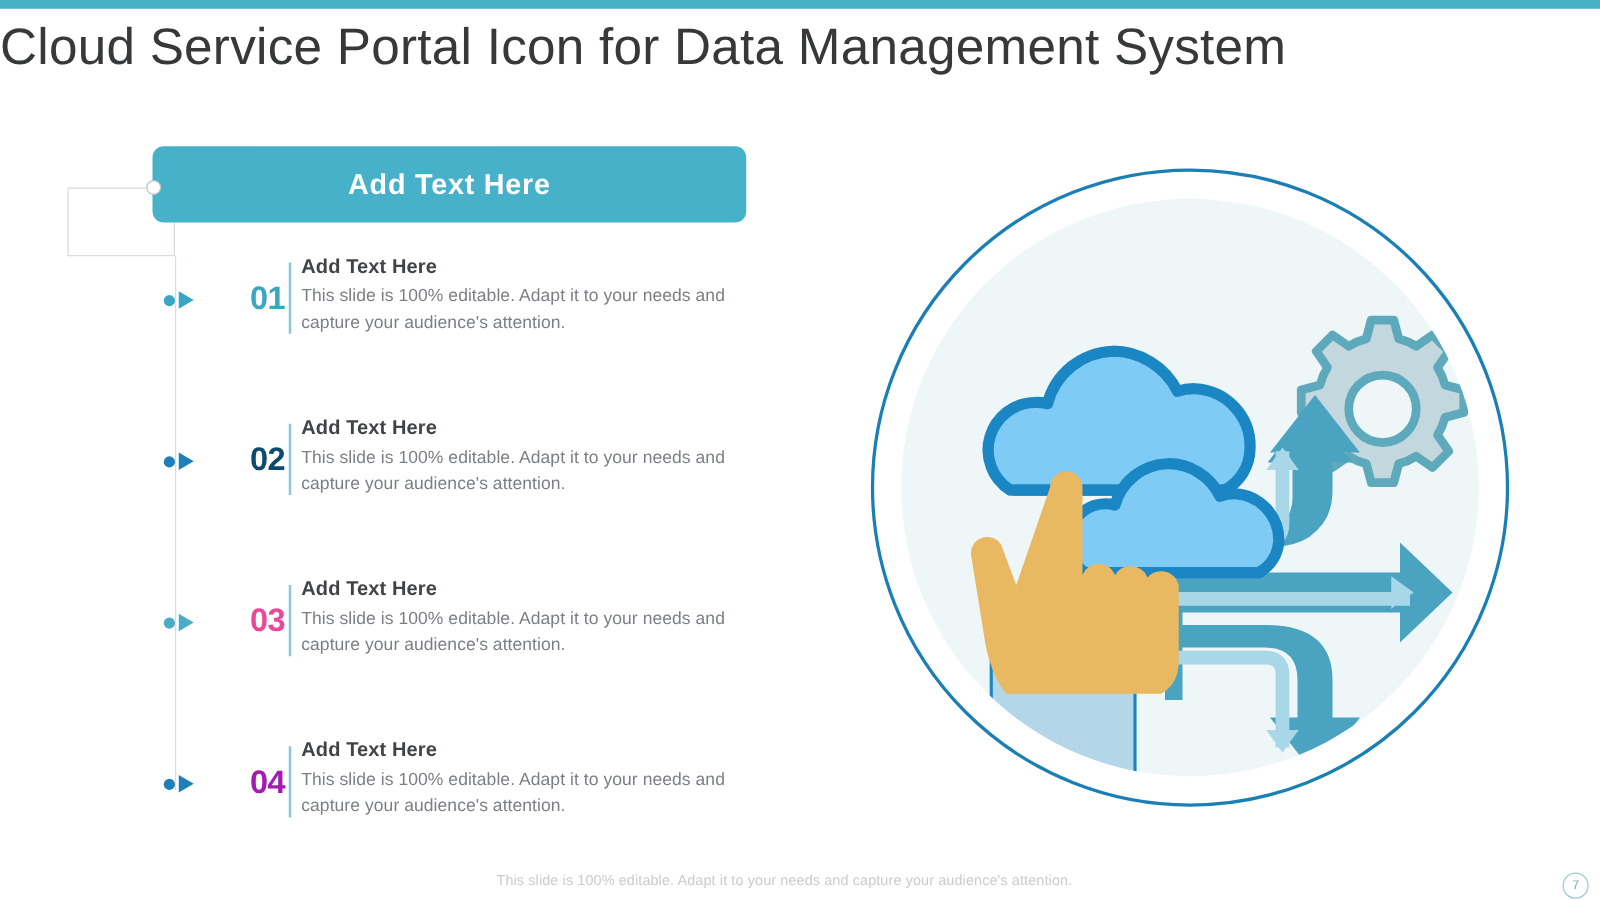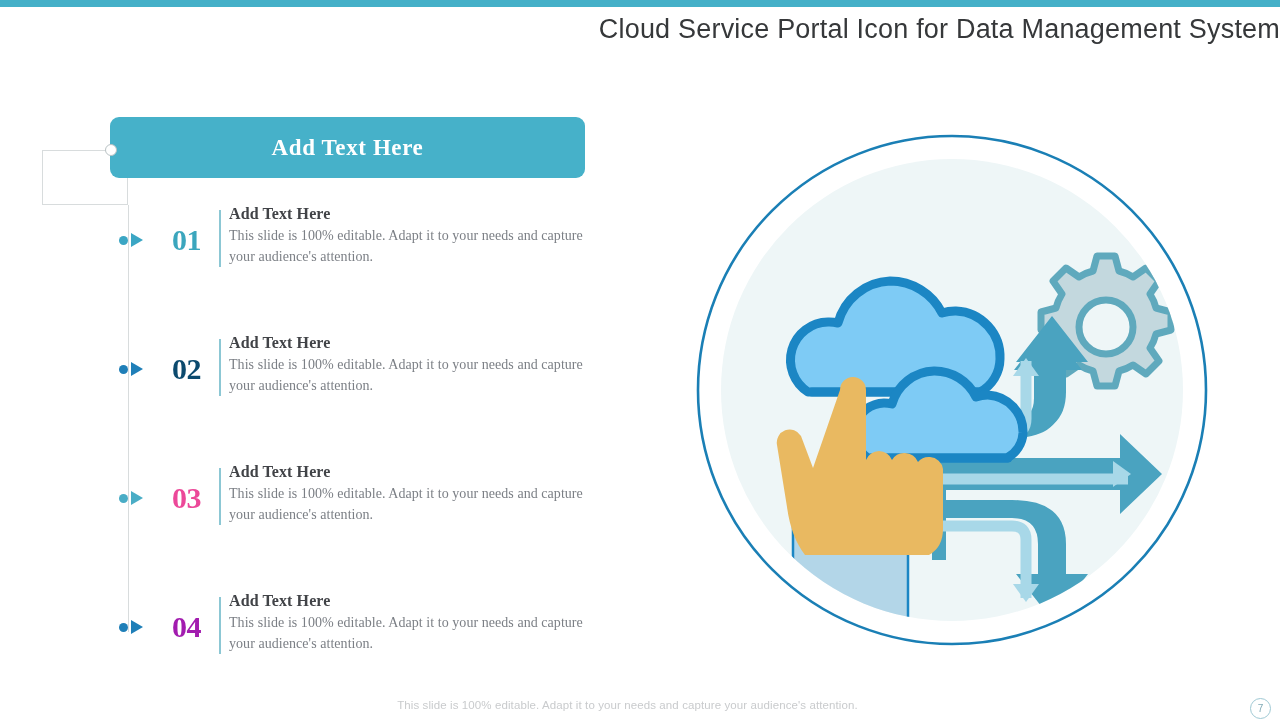--- a/index.html
+++ b/index.html
@@ -23,36 +23,35 @@
     height: 7px;
     background: #45b0c8;
   }
 
   
   #page-title {
     position: absolute;
     left: 0;
     top: 14px;
     width: 1280px;
-    text-align: right;
-    font-size: 27px;
+    text-align: left;
+    font-size: 41px;
     font-weight: 400;
     color: #36383a;
     letter-spacing: 0.2px;
     white-space: nowrap;
     font-family: "Liberation Sans", sans-serif;
   }
 
   
   #left-panel {
     position: absolute;
-    left: 0; top: 100px;
+    left: 12px; top: 100px;
     width: 640px;
     height: 570px;
-    font-family: Liberation Serif, serif;
   }
 
   
   #bracket-box {
     position: absolute;
     left: 42px;
     top: 50px;
     width: 86px;
     height: 55px;
     border: 1px solid #d8dcdd;
@@ -128,22 +127,22 @@
     width: 0; height: 0;
     border-top: 7px solid transparent;
     border-bottom: 7px solid transparent;
     border-left: 12px solid currentColor;
   }
   .item-number {
     position: absolute;
     left: 172px;
     top: 18px;
     width: 44px;
-    text-align: left;
-    font-size: 30px;
+    text-align: right;
+    font-size: 26px;
     font-weight: bold;
     color: #3ba6bd;
     letter-spacing: -0.5px;
   }
   .item-divider {
     position: absolute;
     left: 219px;
     top: 5px;
     width: 2px;
     height: 57px;

